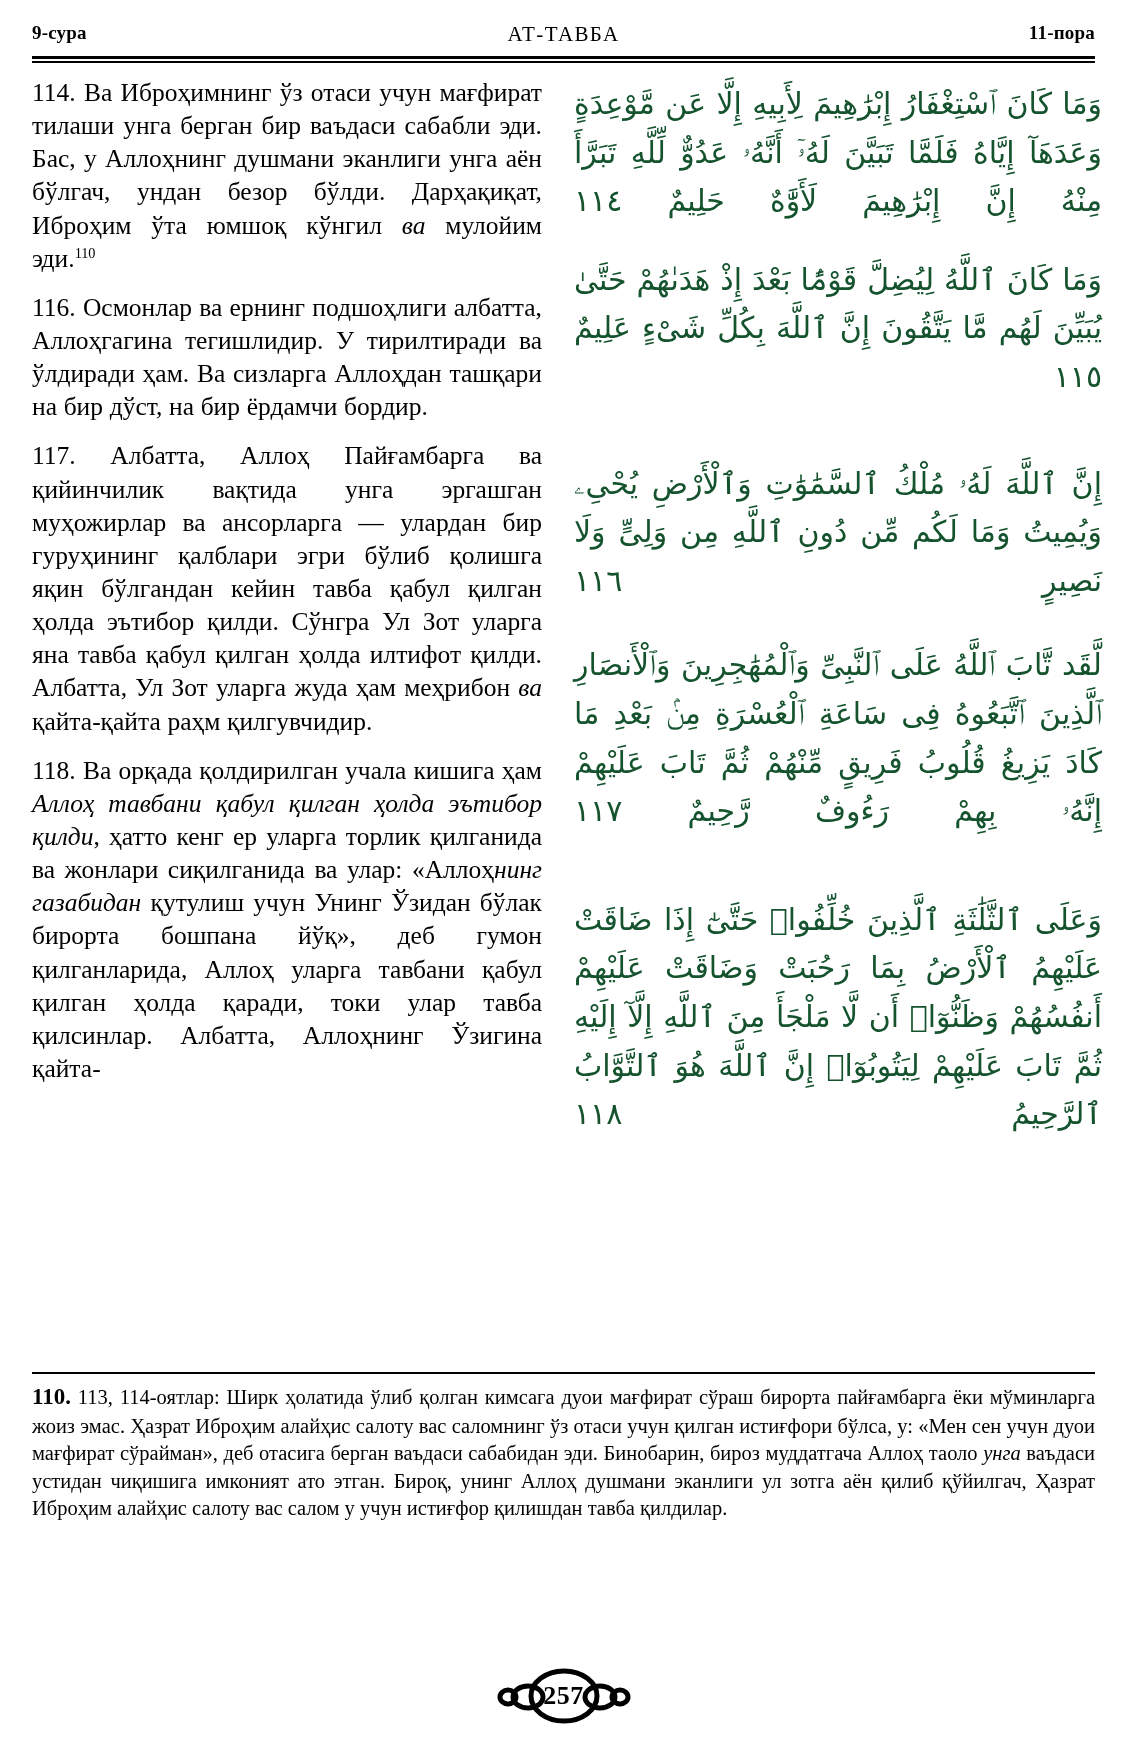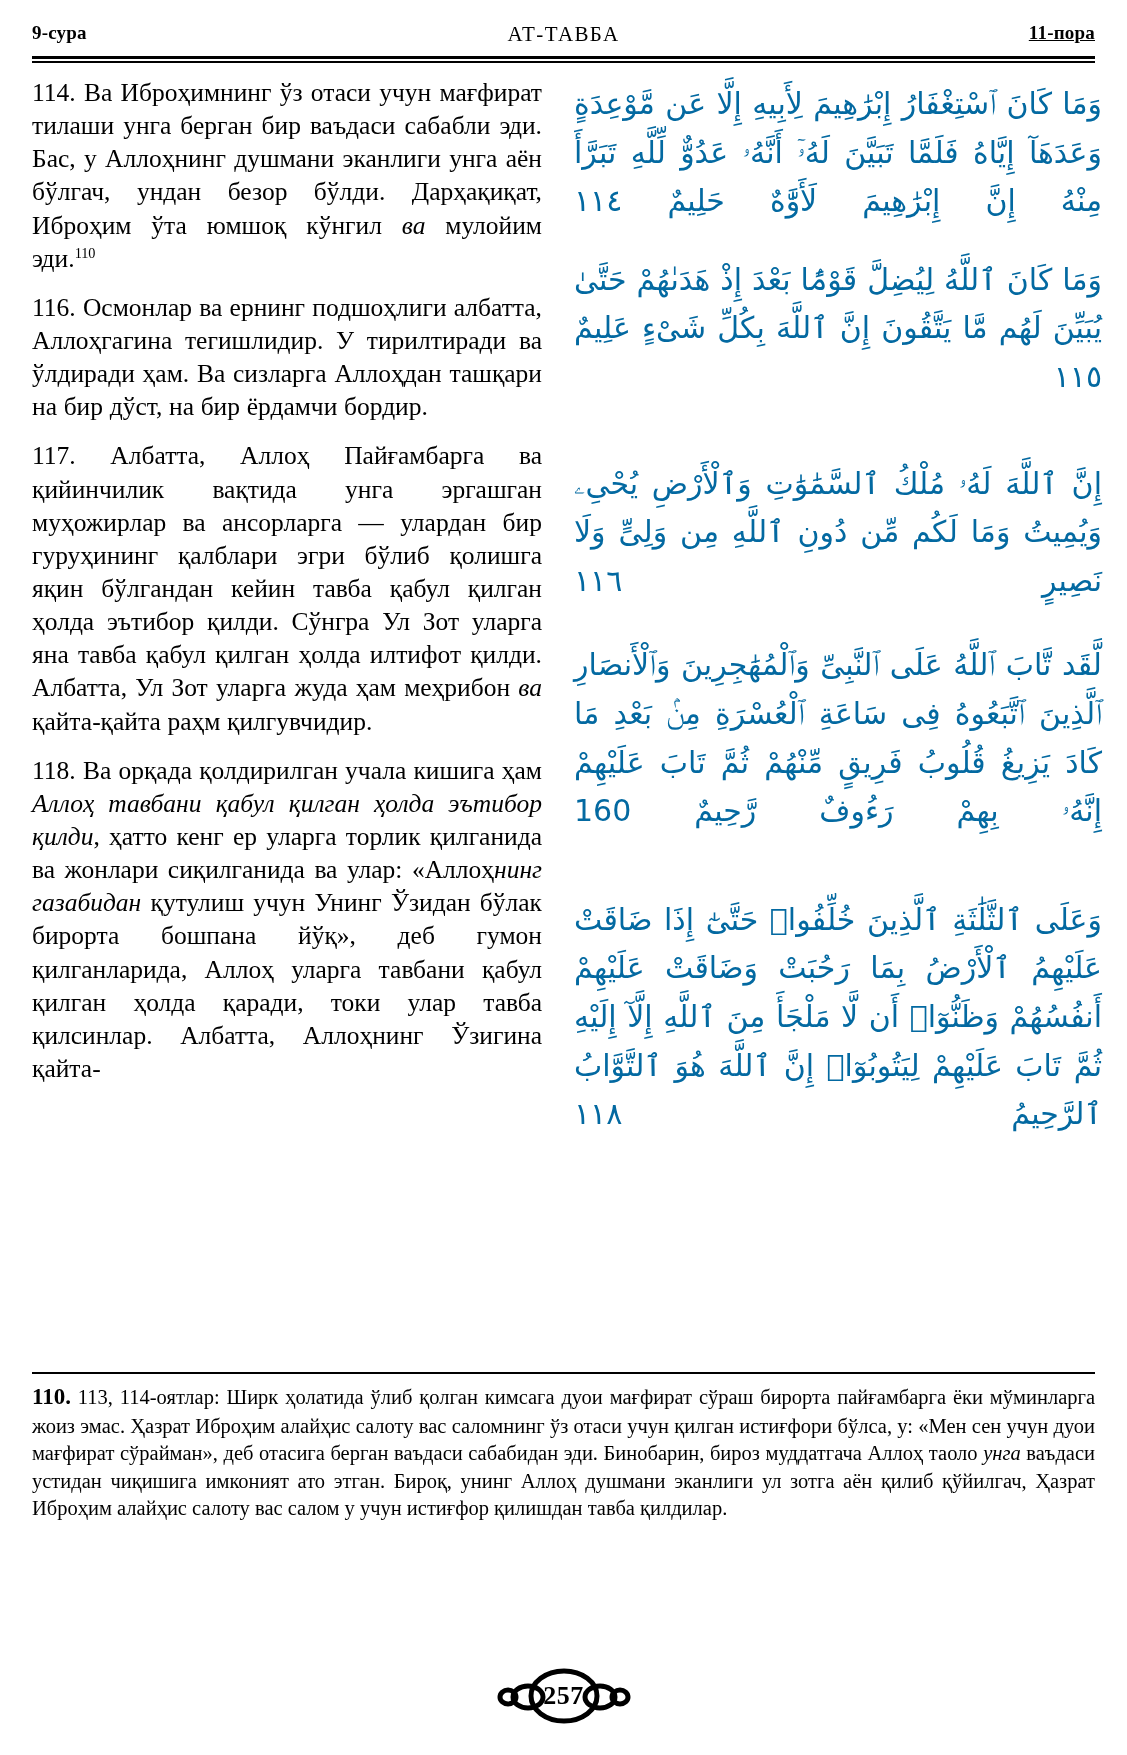--- a/index.html
+++ b/index.html
@@ -38,21 +38,21 @@
   }
   .header .center {
     position: absolute;
     left: 0; right: 0;
     text-align: center;
     font-size: 21px;
     font-weight: 400;
     letter-spacing: 1.4px;
   }
   .header .left  { font-weight: 700; }
-  .header .right { font-weight: 700; text-decoration: underline; }
+  .header .right { font-weight: 700; }
 
   .rule-double {
     position: absolute;
     left: 32px;
     right: 32px;
     top: 56px;
     height: 7px;
     border-top: 3px solid #000;
     border-bottom: 2px solid #000;
   }
@@ -96,21 +96,21 @@
   }
 
   
   .arabic-block {
     direction: rtl;
     text-align: justify;
     text-align-last: justify;
     font-family: "DejaVu Sans", "Liberation Sans", sans-serif;
     font-size: 30px;
     line-height: 1.62;
-    color: #0369a1;
+    color: #14532d;
     margin-bottom: 6px;
     unicode-bidi: embed;
   }
   .ar-1 { margin-top: 4px; }
   .ar-2 { margin-top: 30px; }
   .ar-3 { margin-top: 58px; }
   .ar-4 { margin-top: 36px; }
   .ar-5 { margin-top: 60px; }
 
   
@@ -181,21 +181,21 @@
       <p class="verse">114. Ва Иброҳимнинг ўз отаси учун мағфират тилаши унга берган бир ваъдаси сабабли эди. Бас, у Аллоҳнинг душмани эканлиги унга аён бўлгач, ундан безор бўлди. Дарҳақиқат, Иброҳим ўта юмшоқ кўнгил <i>ва</i> мулойим эди.<sup>110</sup></p>
       <p class="verse">116. Осмонлар ва ернинг подшоҳлиги албатта, Аллоҳгагина тегишлидир. У тирилтиради ва ўлдиради ҳам. Ва сизларга Аллоҳдан ташқари на бир дўст, на бир ёрдамчи бордир.</p>
       <p class="verse">117. Албатта, Аллоҳ Пайғамбарга ва қийинчилик вақтида унга эргашган муҳожирлар ва ансорларга — улардан бир гуруҳининг қалблари эгри бўлиб қолишга яқин бўлгандан кейин тавба қабул қилган ҳолда эътибор қилди. Сўнгра Ул Зот уларга яна тавба қабул қилган ҳолда илтифот қилди. Албатта, Ул Зот уларга жуда ҳам меҳрибон <i>ва</i> қайта-қайта раҳм қилгувчидир.</p>
       <p class="verse">118. Ва орқада қолдирилган учала кишига ҳам <i>Аллоҳ тавбани қабул қилган ҳолда эътибор қилди</i>, ҳатто кенг ер уларга торлик қилганида ва жонлари сиқилганида ва улар: «Аллоҳ<i>нинг газабидан</i> қутулиш учун Унинг Ўзидан бўлак бирорта бошпана йўқ», деб гумон қилганларида, Аллоҳ уларга тавбани қабул қилган ҳолда қаради, токи улар тавба қилсинлар. Албатта, Аллоҳнинг Ўзигина қайта-</p>
     </div>
 
     <div class="col-right">
       <div class="arabic-block ar-1">وَمَا كَانَ ٱسْتِغْفَارُ إِبْرَٰهِيمَ لِأَبِيهِ إِلَّا عَن مَّوْعِدَةٍ وَعَدَهَآ إِيَّاهُ فَلَمَّا تَبَيَّنَ لَهُۥٓ أَنَّهُۥ عَدُوٌّ لِّلَّهِ تَبَرَّأَ مِنْهُ إِنَّ إِبْرَٰهِيمَ لَأَوَّٰهٌ حَلِيمٌ ١١٤</div>
       <div class="arabic-block ar-2">وَمَا كَانَ ٱللَّهُ لِيُضِلَّ قَوْمًۢا بَعْدَ إِذْ هَدَىٰهُمْ حَتَّىٰ يُبَيِّنَ لَهُم مَّا يَتَّقُونَ إِنَّ ٱللَّهَ بِكُلِّ شَىْءٍ عَلِيمٌ ١١٥</div>
       <div class="arabic-block ar-3">إِنَّ ٱللَّهَ لَهُۥ مُلْكُ ٱلسَّمَٰوَٰتِ وَٱلْأَرْضِ يُحْىِۦ وَيُمِيتُ وَمَا لَكُم مِّن دُونِ ٱللَّهِ مِن وَلِىٍّ وَلَا نَصِيرٍ ١١٦</div>
-      <div class="arabic-block ar-4">لَّقَد تَّابَ ٱللَّهُ عَلَى ٱلنَّبِىِّ وَٱلْمُهَٰجِرِينَ وَٱلْأَنصَارِ ٱلَّذِينَ ٱتَّبَعُوهُ فِى سَاعَةِ ٱلْعُسْرَةِ مِنۢ بَعْدِ مَا كَادَ يَزِيغُ قُلُوبُ فَرِيقٍ مِّنْهُمْ ثُمَّ تَابَ عَلَيْهِمْ إِنَّهُۥ بِهِمْ رَءُوفٌ رَّحِيمٌ 160</div>
+      <div class="arabic-block ar-4">لَّقَد تَّابَ ٱللَّهُ عَلَى ٱلنَّبِىِّ وَٱلْمُهَٰجِرِينَ وَٱلْأَنصَارِ ٱلَّذِينَ ٱتَّبَعُوهُ فِى سَاعَةِ ٱلْعُسْرَةِ مِنۢ بَعْدِ مَا كَادَ يَزِيغُ قُلُوبُ فَرِيقٍ مِّنْهُمْ ثُمَّ تَابَ عَلَيْهِمْ إِنَّهُۥ بِهِمْ رَءُوفٌ رَّحِيمٌ ١١٧</div>
       <div class="arabic-block ar-5">وَعَلَى ٱلثَّلَٰثَةِ ٱلَّذِينَ خُلِّفُوا۟ حَتَّىٰٓ إِذَا ضَاقَتْ عَلَيْهِمُ ٱلْأَرْضُ بِمَا رَحُبَتْ وَضَاقَتْ عَلَيْهِمْ أَنفُسُهُمْ وَظَنُّوٓا۟ أَن لَّا مَلْجَأَ مِنَ ٱللَّهِ إِلَّآ إِلَيْهِ ثُمَّ تَابَ عَلَيْهِمْ لِيَتُوبُوٓا۟ إِنَّ ٱللَّهَ هُوَ ٱلتَّوَّابُ ٱلرَّحِيمُ ١١٨</div>
     </div>
 
   </div>
 
   <div class="footnote-rule"></div>
   <div class="footnote"><span class="fn-num">110.</span> 113, 114-оятлар: Ширк ҳолатида ўлиб қолган кимсага дуои мағфират сўраш бирорта пайғамбарга ёки мўминларга жоиз эмас. Ҳазрат Иброҳим алайҳис салоту вас саломнинг ўз отаси учун қилган истиғфори бўлса, у: «Мен сен учун дуои мағфират сўрайман», деб отасига берган ваъдаси сабабидан эди. Бинобарин, бироз муддатгача Аллоҳ таоло <i>унга</i> ваъдаси устидан чиқишига имконият ато этган. Бироқ, унинг Аллоҳ душмани эканлиги ул зотга аён қилиб қўйилгач, Ҳазрат Иброҳим алайҳис салоту вас салом у учун истиғфор қилишдан тавба қилдилар.</div>
 
   <div class="pagenum-wrap">
     <div class="pagenum-ornament">

